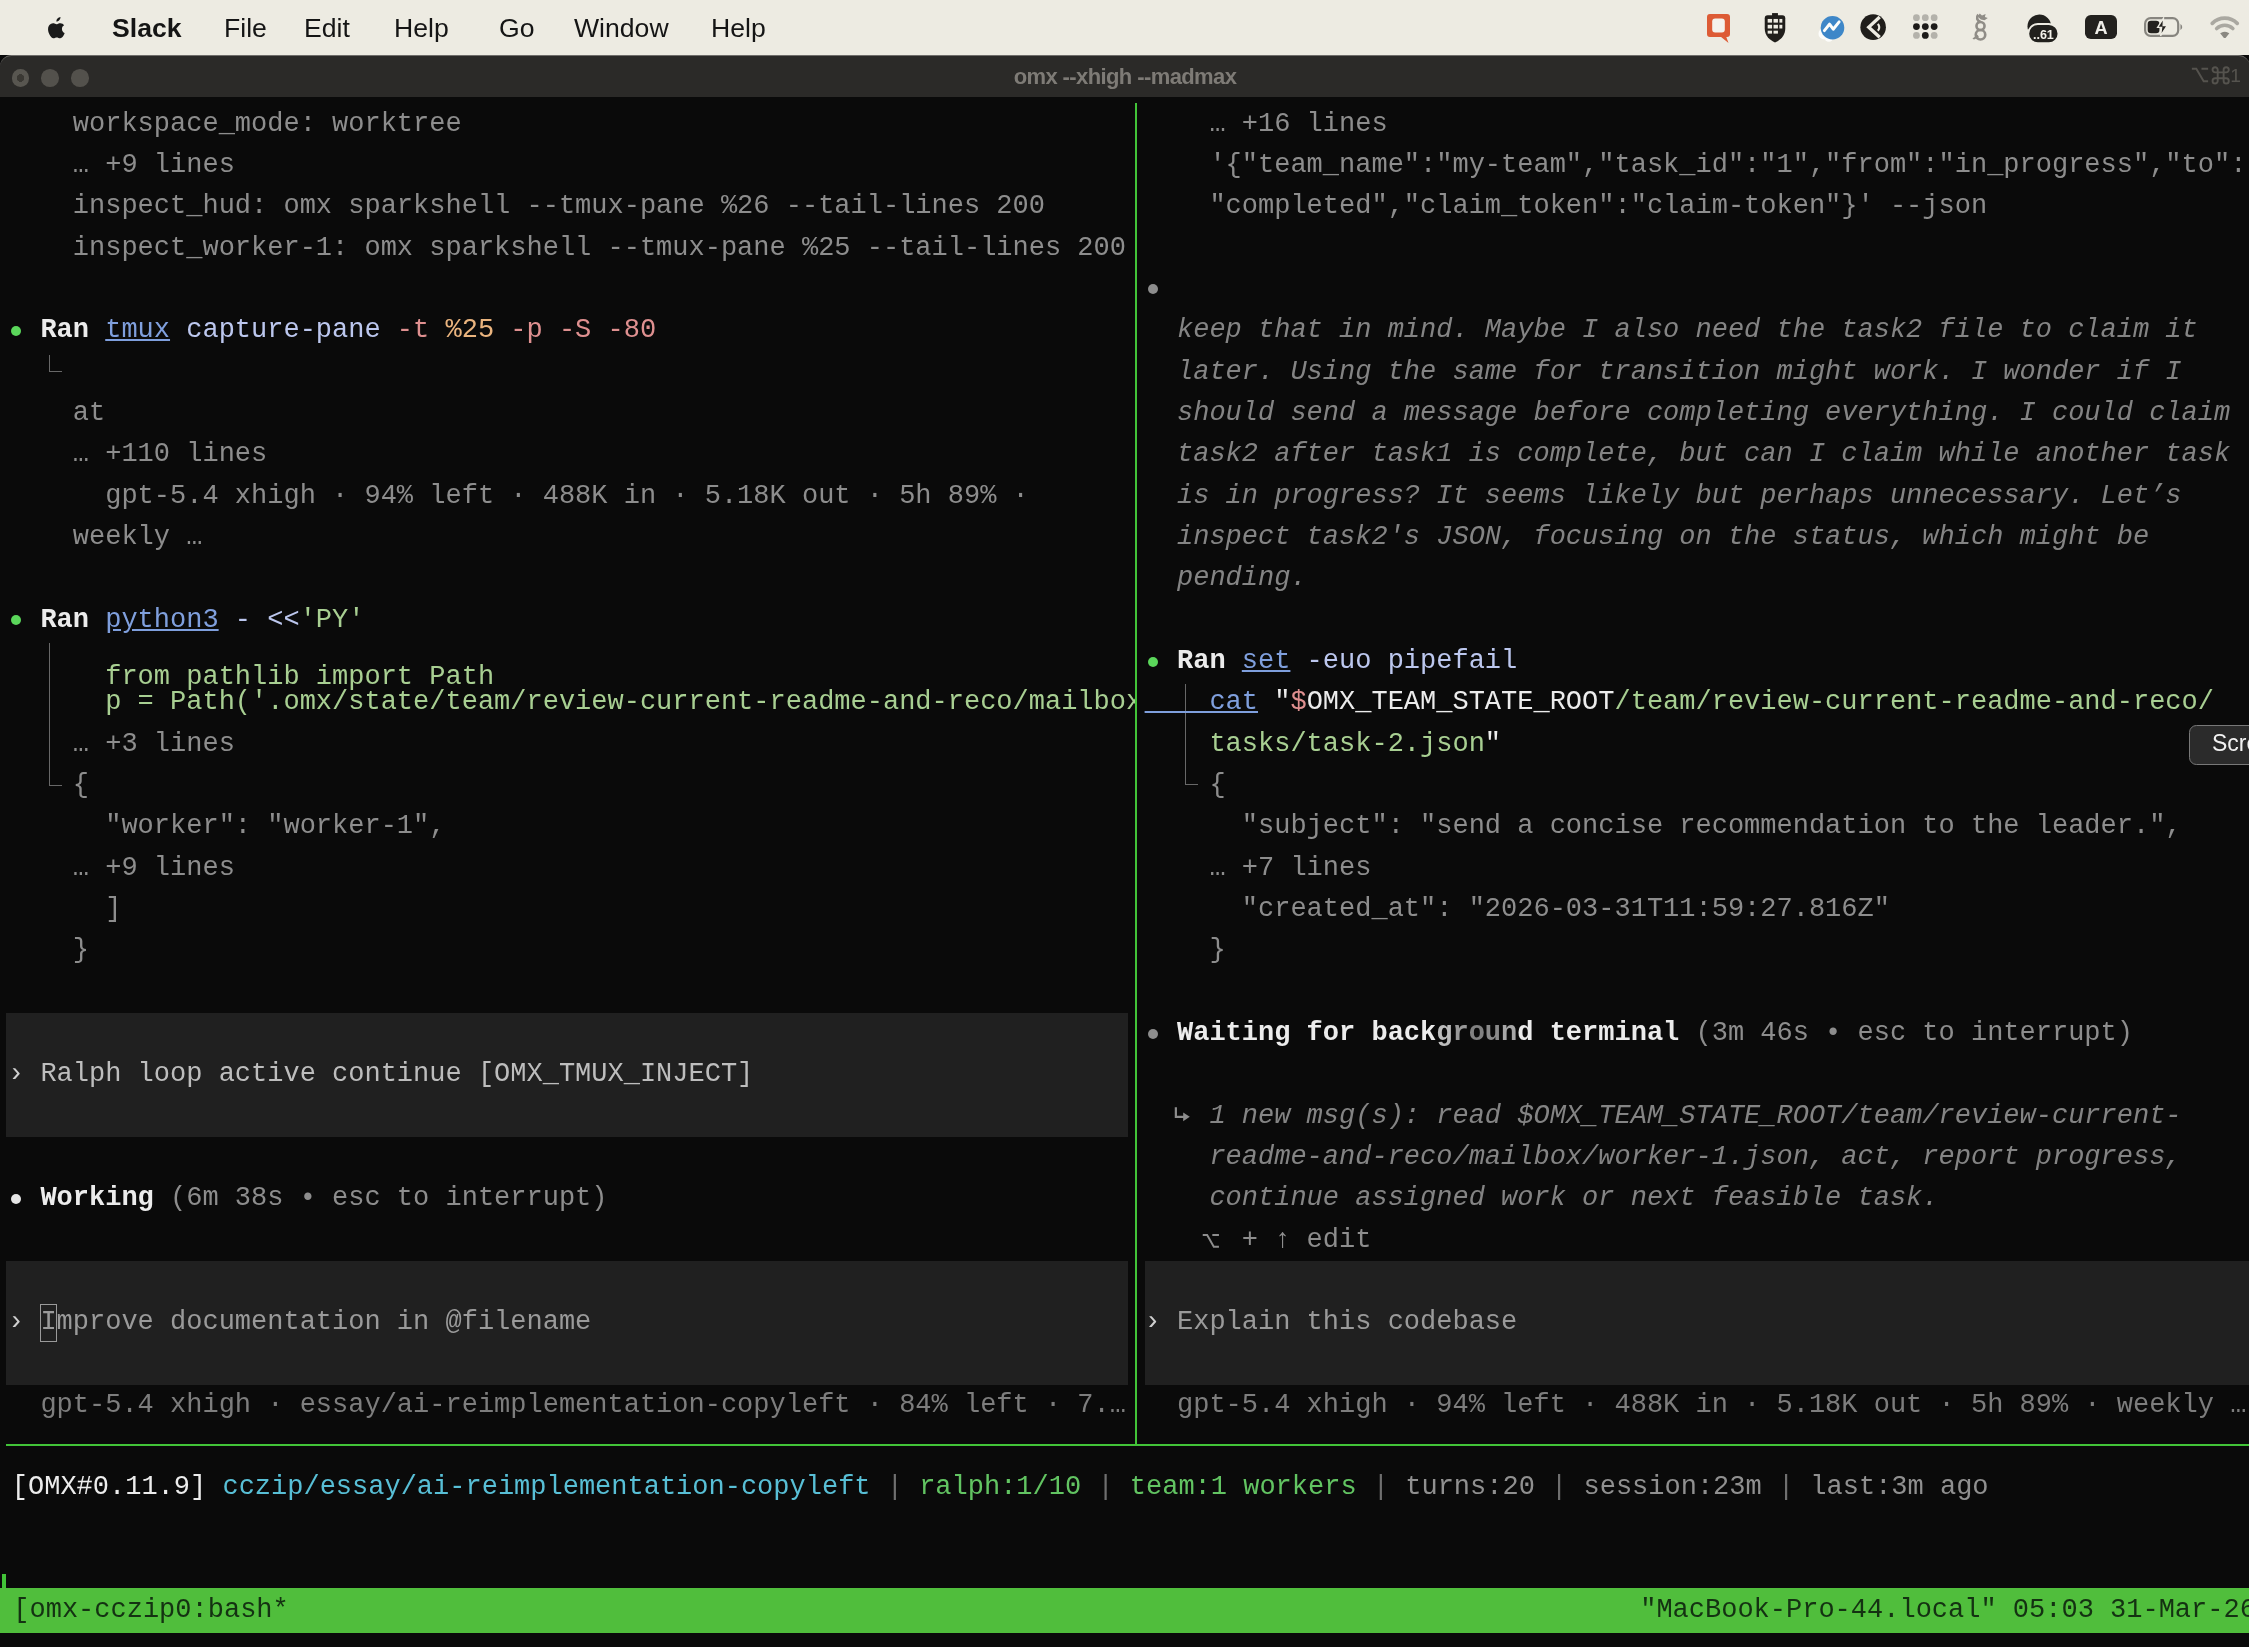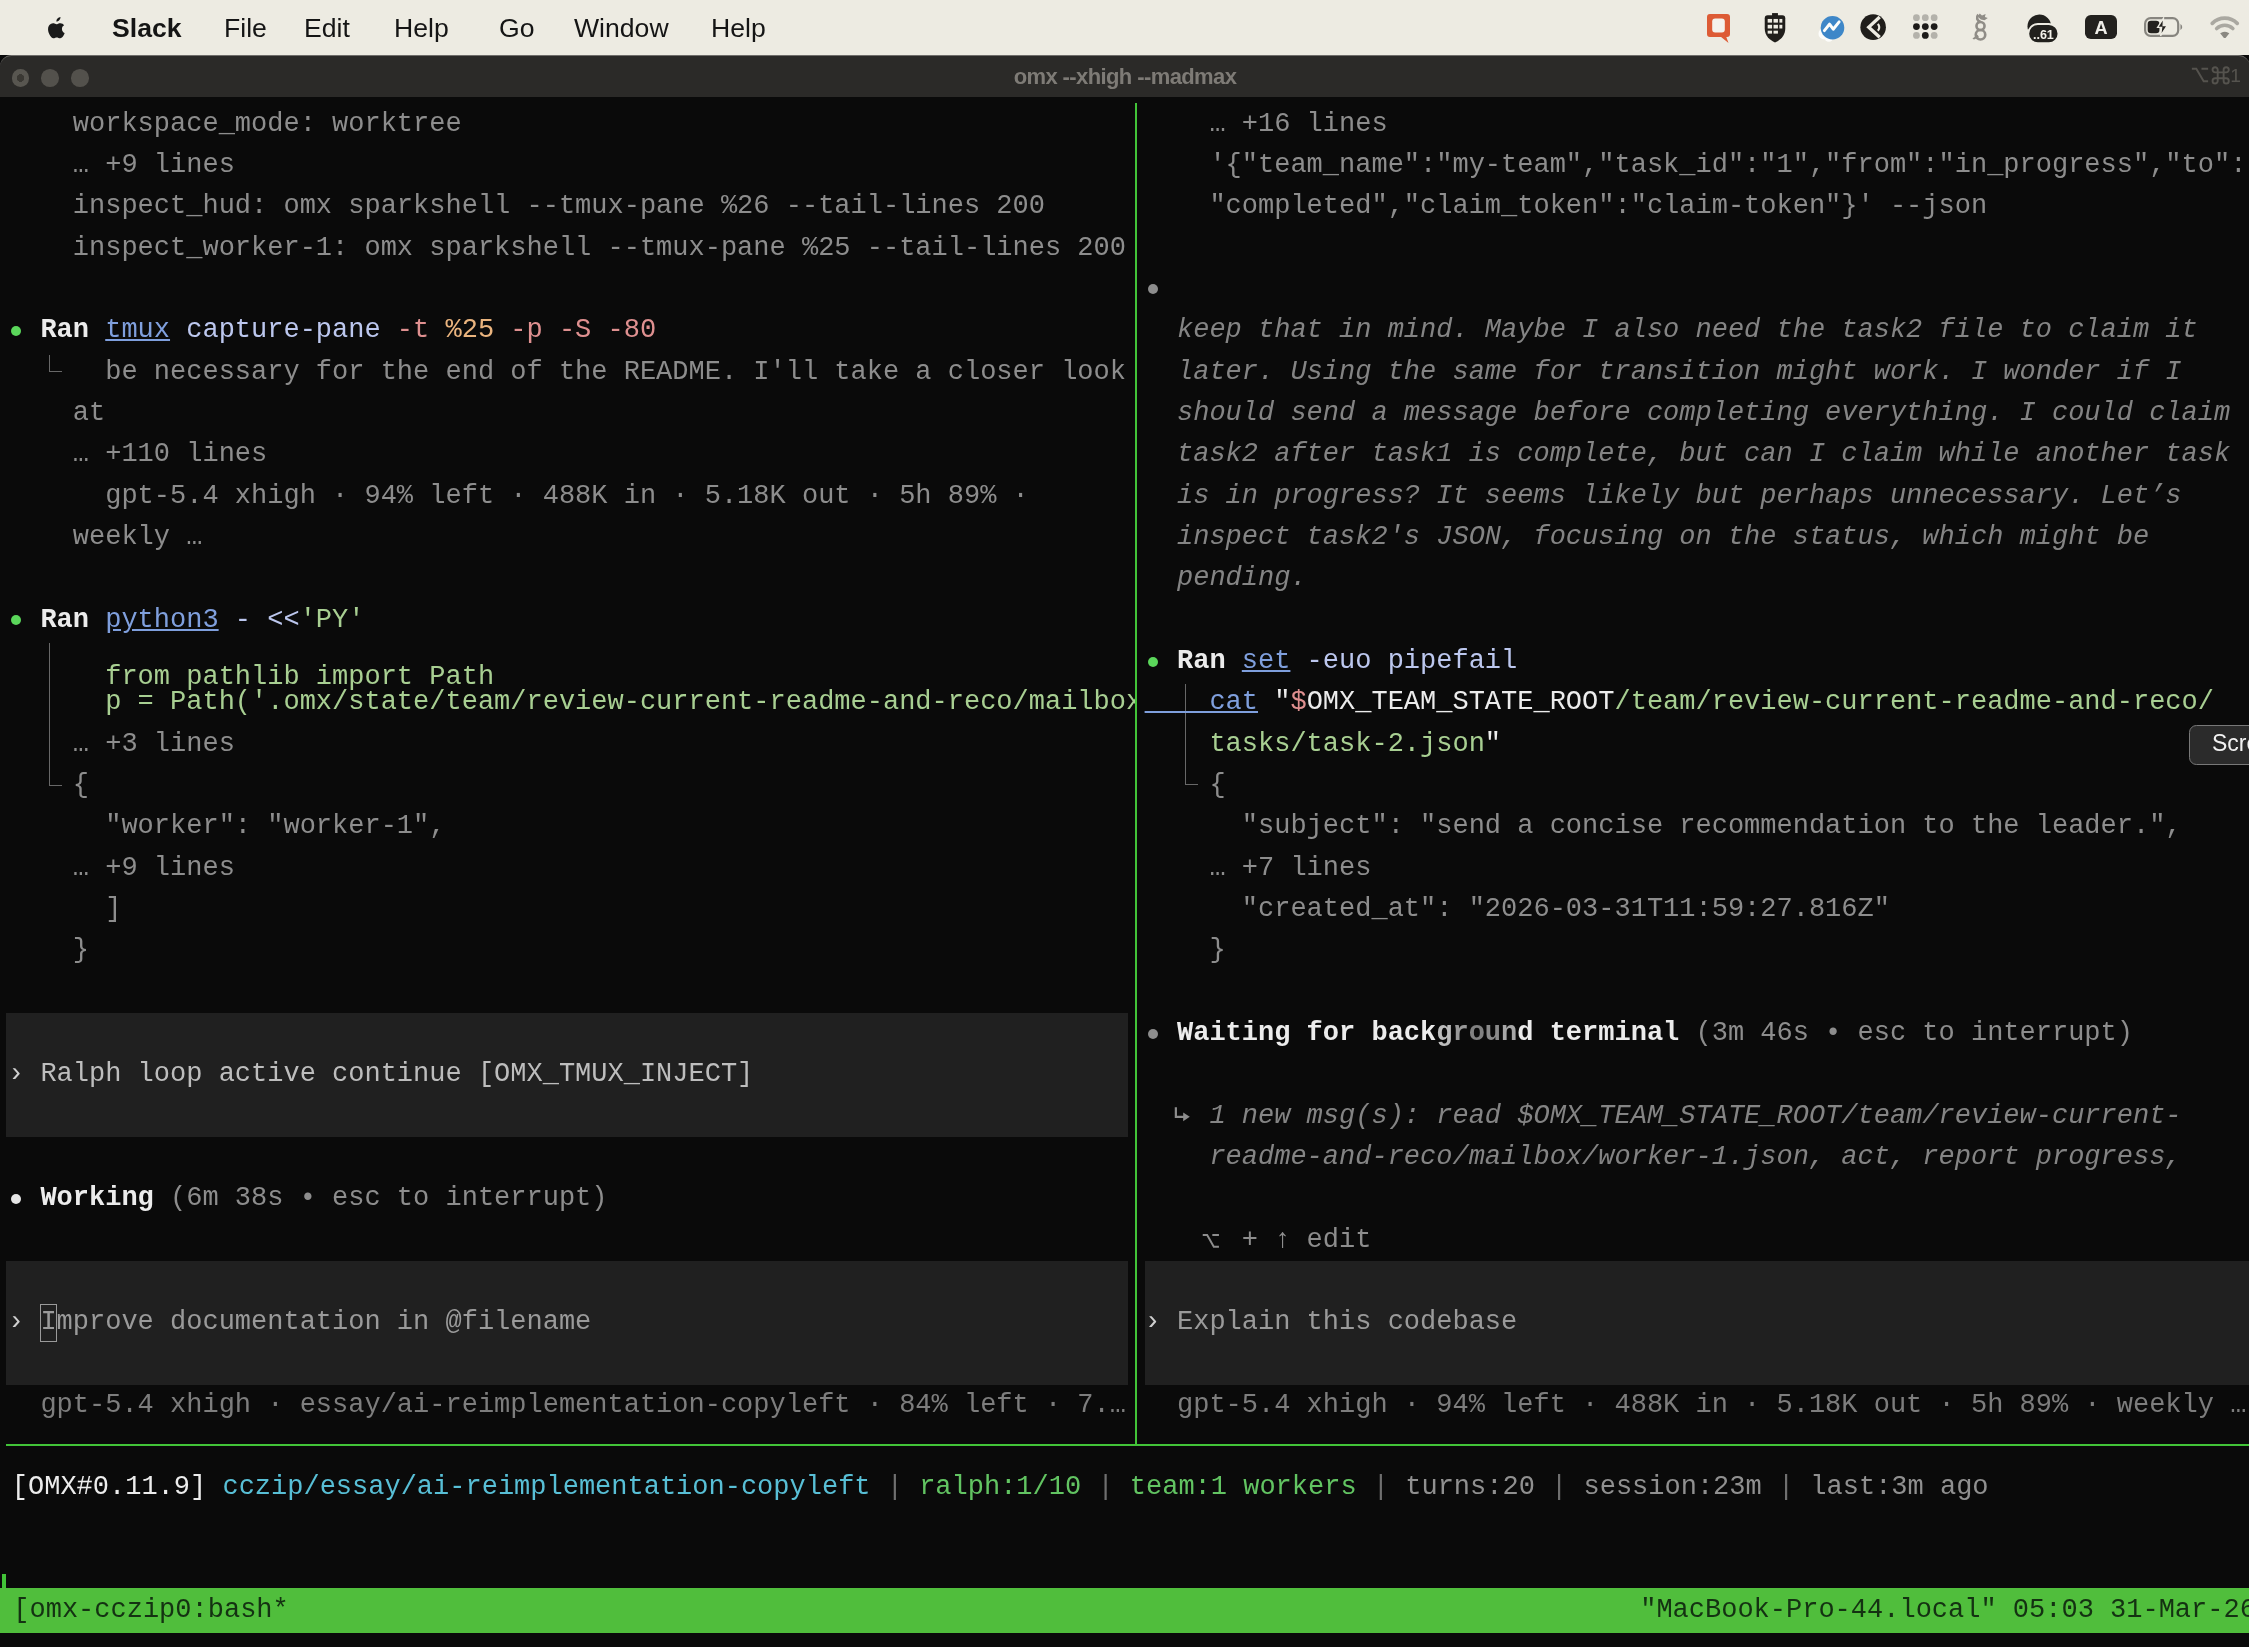--- a/index.html
+++ b/index.html
@@ -132,21 +132,20 @@
   <div id="paneL" class="pane">
     <div class="box" style="left:5.9px;top:916px;width:1122px;height:124px"></div>
       <div class="box" style="left:5.9px;top:1164px;width:1122px;height:124px"></div>
     <div class="conn" style="left:49px;top:258px;width:11.8px;height:16px"></div>
       <div class="conn" style="left:49px;top:546px;width:11.8px;height:142px"></div>
     <div class="l" style="left:8px;top:6.6px">    workspace_mode: worktree</div>
       <div class="l" style="left:8px;top:48px">    … +9 lines</div>
       <div class="l" style="left:8px;top:89px">    inspect_hud: omx sparkshell --tmux-pane %26 --tail-lines 200</div>
       <div class="l" style="left:8px;top:131px">    inspect_worker-1: omx sparkshell --tmux-pane %25 --tail-lines 200</div>
       <div class="l" style="left:8px;top:213px">  <span class="w b">Ran</span> <span class="blu">tmux</span><span class="lav"> capture-pane</span><span class="red"> -t</span><span class="org"> %25</span><span class="red"> -p -S -80</span></div>
-      <div class="l" style="left:8px;top:255px">      be necessary for the end of the README. I'll take a closer look</div>
       <div class="l" style="left:8px;top:296px">    at</div>
       <div class="l" style="left:8px;top:337px">    … +110 lines</div>
       <div class="l" style="left:8px;top:379px">      gpt-5.4 xhigh · 94% left · 488K in · 5.18K out · 5h 89% ·</div>
       <div class="l" style="left:8px;top:420px">    weekly …</div>
       <div class="l" style="left:8px;top:503px">  <span class="w b">Ran</span> <span class="blu">python3</span><span class="lav"> - &lt;&lt;</span><span class="grn">'PY'</span></div>
       <div class="l" style="left:8px;top:560px"><span class="grn">      from pathlib import Path</span></div>
       <div class="l" style="left:8px;top:585px"><span class="grn">      p = Path('.omx/state/team/review-current-readme-and-reco/mailbox/</span></div>
       <div class="l" style="left:8px;top:627px">    … +3 lines</div>
       <div class="l" style="left:8px;top:668px">    {</div>
       <div class="l" style="left:8px;top:709px">      "worker": "worker-1",</div>
@@ -179,20 +178,21 @@
       <div class="l" style="left:6.6px;top:585px"><span class="blu">    cat</span><span class="w"> "</span><span class="red">$</span><span class="w">OMX_TEAM_STATE_ROOT</span><span class="grn">/team/review-current-readme-and-reco/</span></div>
       <div class="l" style="left:6.6px;top:627px"><span class="grn">    tasks/task-2.json</span><span class="w">"</span></div>
       <div class="l" style="left:6.6px;top:668px">    {</div>
       <div class="l" style="left:6.6px;top:709px">      "subject": "send a concise recommendation to the leader.",</div>
       <div class="l" style="left:6.6px;top:751px">    … +7 lines</div>
       <div class="l" style="left:6.6px;top:792px">      "created_at": "2026-03-31T11:59:27.816Z"</div>
       <div class="l" style="left:6.6px;top:833px">    }</div>
       <div class="l" style="left:6.6px;top:916px">  <span class="w b">Waiting for back</span><span class="b sh1">g</span><span class="b sh2">r</span><span class="b sh3">o</span><span class="b sh4">u</span><span class="b sh5">n</span><span class="w b">d terminal</span> (3m 46s • esc to interrupt)</div>
       <div class="l" style="left:6.6px;top:999px"><span class="itx">    1 new msg(s): read $OMX_TEAM_STATE_ROOT/team/review-current-</span></div>
       <div class="l" style="left:6.6px;top:1040px"><span class="itx">    readme-and-reco/mailbox/worker-1.json, act, report progress,</span></div>
+      <div class="l" style="left:6.6px;top:1081px"><span class="itx">    continue assigned work or next feasible task.</span></div>
       <div class="l" style="left:6.6px;top:1123px">      + ↑ edit</div>
       <div class="l" style="left:6.6px;top:1205px"><span class="pr">› </span><span class="lt2">Explain this codebase</span></div>
       <div class="l" style="left:6.6px;top:1288px"><span class="dim">  gpt-5.4 xhigh · 94% left · 488K in · 5.18K out · 5h 89% · weekly …</span></div>
     <div style="position:absolute;left:9.5px;top:560px;width:10.3px;height:10.3px;border-radius:50%;background:#5bd75b"></div>
       <div style="position:absolute;left:9.5px;top:187px;width:10.3px;height:10.3px;border-radius:50%;background:#8d8d8d"></div>
       <div style="position:absolute;left:9.5px;top:932px;width:10.3px;height:10.3px;border-radius:50%;background:#8d8d8d"></div>
     <svg style="position:absolute;left:32px;top:1008px" width="22" height="23.6" viewBox="0 0 30 32">
 <path d="M8 3 V16 H19" fill="none" stroke="#8d8d8d" stroke-width="3"></path>
 <path d="M18 10 L27 16 L18 22 Z" fill="#8d8d8d"></path>
       </svg>

